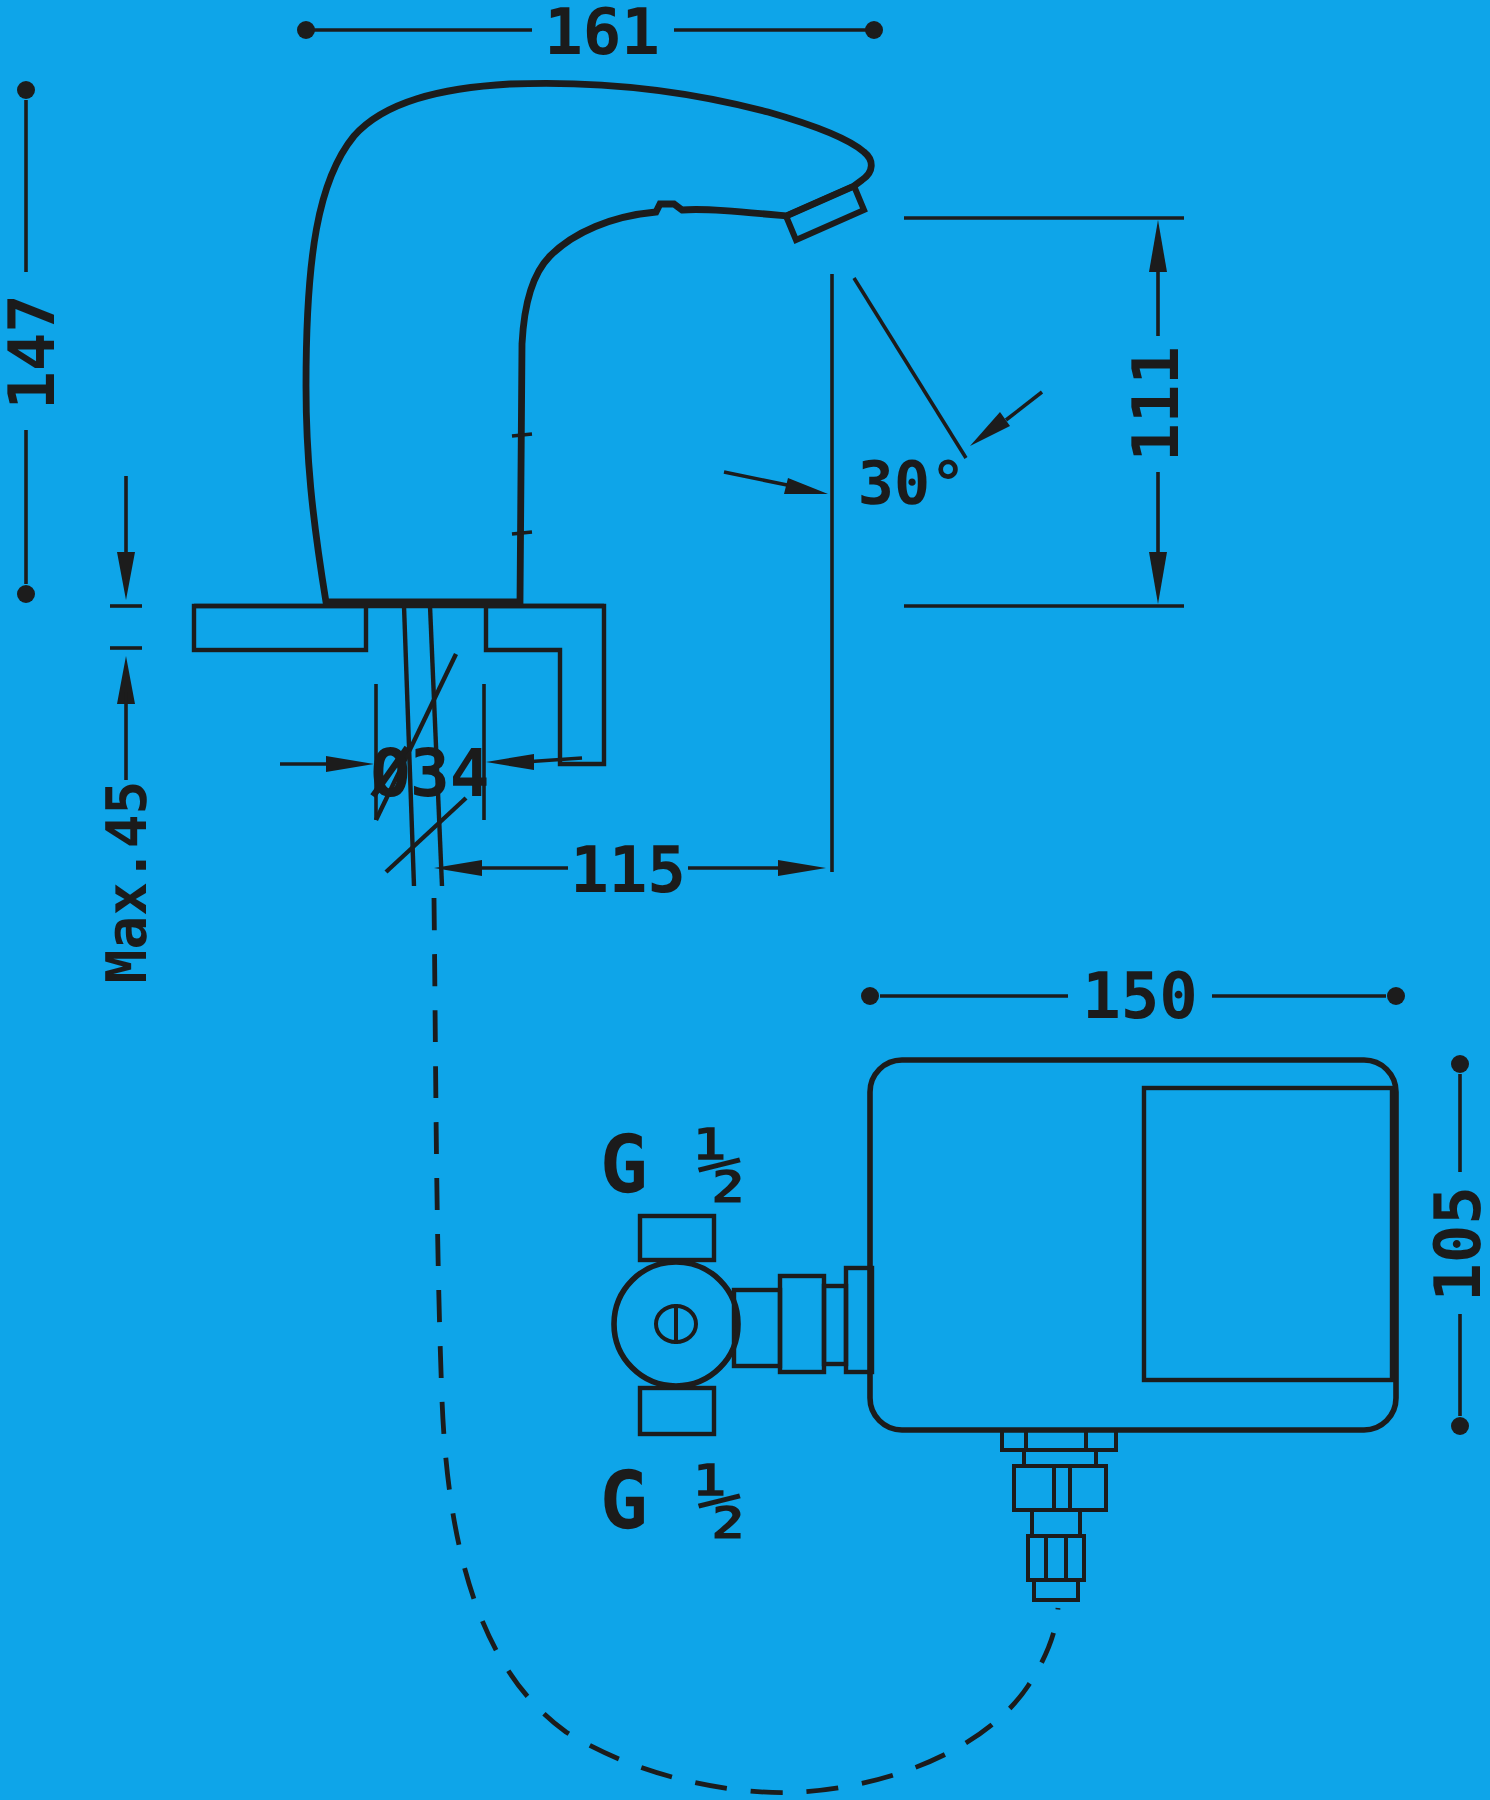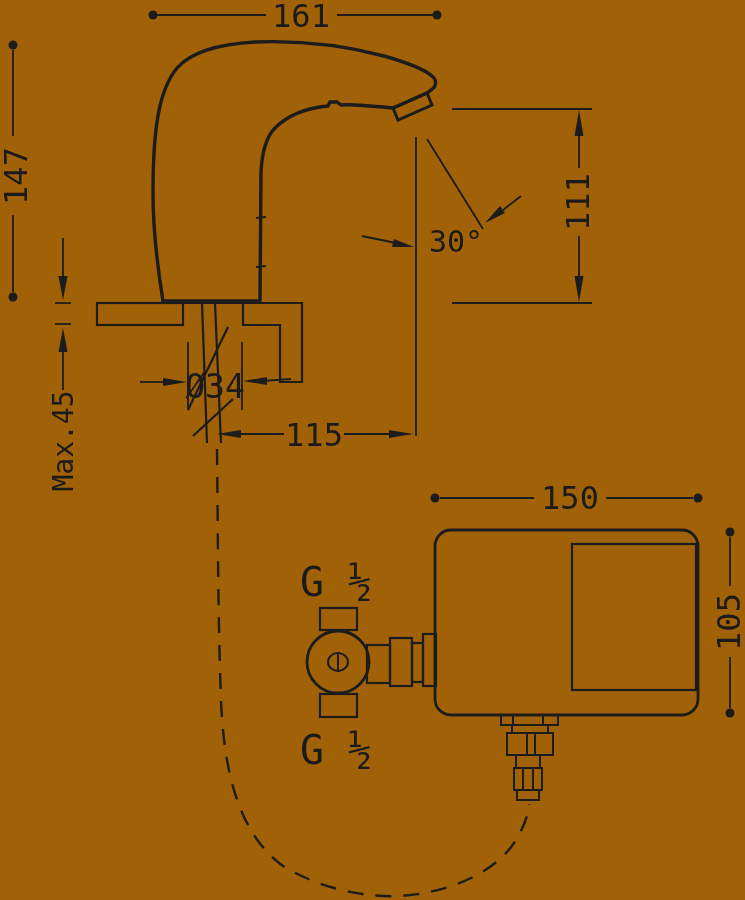--- a/index.html
+++ b/index.html
@@ -1,16 +1,16 @@
 <!DOCTYPE html>
 <html><head>
 <meta charset="utf-8">
 <style>
   html,body{margin:0;padding:0;background:#ffffff;}
-  .canvas{position:relative;width:745px;height:900px;background:#a16207;overflow:hidden;}
+  .canvas{position:relative;width:745px;height:900px;background:#0ea5e9;overflow:hidden;font-weight:bold;}
   svg{position:absolute;left:0;top:0;}
   .dim-text{font-family:"DejaVu Sans Mono","Liberation Mono",monospace;fill:#1b1b1b;}
   .ln{stroke:#1c1c1c;fill:none;}
   .thin{stroke-width:1.8;}
   .mid{stroke-width:2.2;}
   .thick{stroke-width:3.4;}
   .filled{fill:#1c1c1c;stroke:none;}
 </style>
 </head>
 <body>

